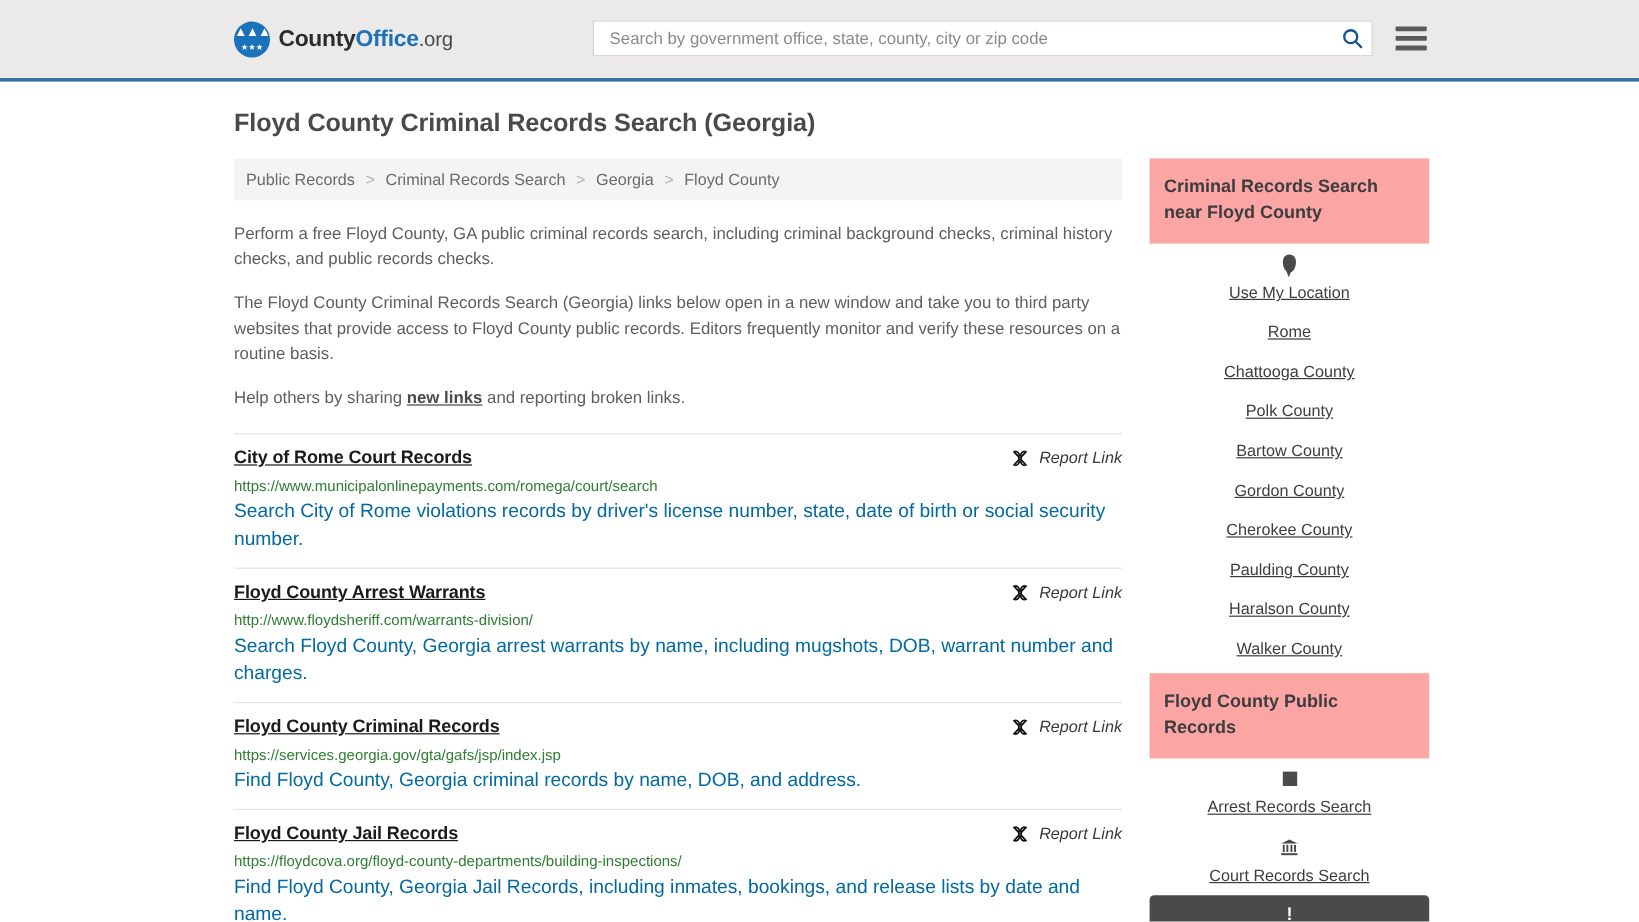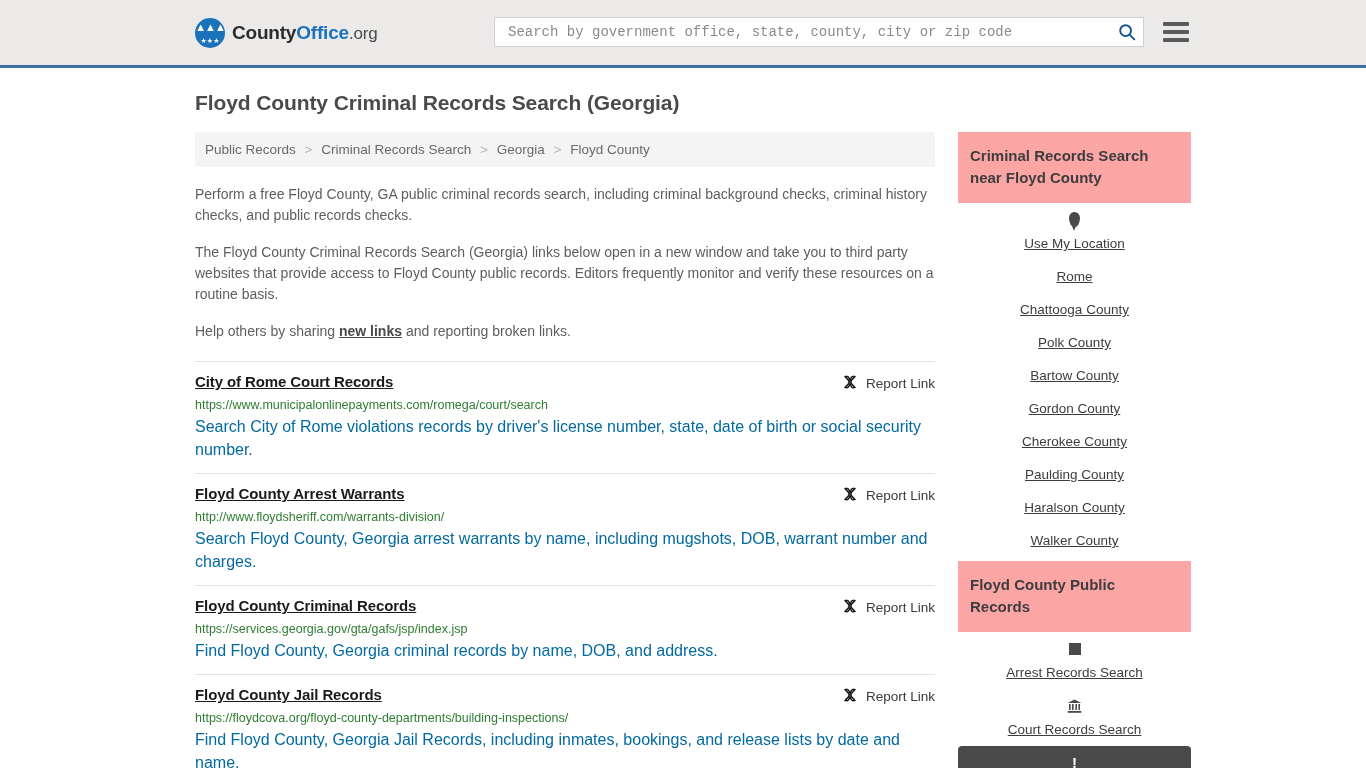--- a/index.html
+++ b/index.html
@@ -78,21 +78,21 @@
     background: #ffffff;
     border: 1px solid #d2d0cf;
     display: flex;
     align-items: center;
     padding: 0 6px 0 11px;
   }
   .search-box input {
     flex: 1;
     border: none;
     outline: none;
-    font-family: Liberation Mono, monospace;
+    font-family: Liberation Sans, sans-serif;
     font-size: 14px;
     color: #0f172a;
     background: transparent;
     height: 20px;
   }
   .search-box input::placeholder { color: #8a8a8a; }
   .search-icon {
     width: 20px; height: 20px;
     flex: none;
     display: flex;
@@ -177,27 +177,27 @@
   }
   .result-title {
     font-size: 15px;
     font-weight: 700;
     color: #1a1a1a;
     text-decoration: underline;
     letter-spacing: -0.1px;
   }
   .report-link {
     display: flex;
-    align-items: center;
     gap: 8px;
     font-size: 13.5px;
     color: #3a3a3a;
     white-space: nowrap;
     cursor: pointer;
     padding-top: 1px;
+    font-style: italic;
   }
   .unlink-icon { width: 16px; height: 16px; flex: none; }
   .result-url {
     font-size: 12.5px;
     color: #2e7d32;
     margin-top: 5px;
     word-break: break-all;
   }
   .result-desc {
     font-size: 16px;

